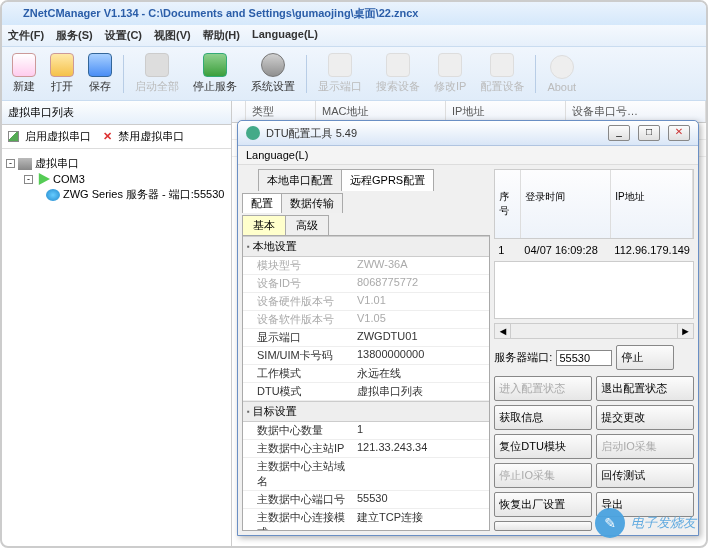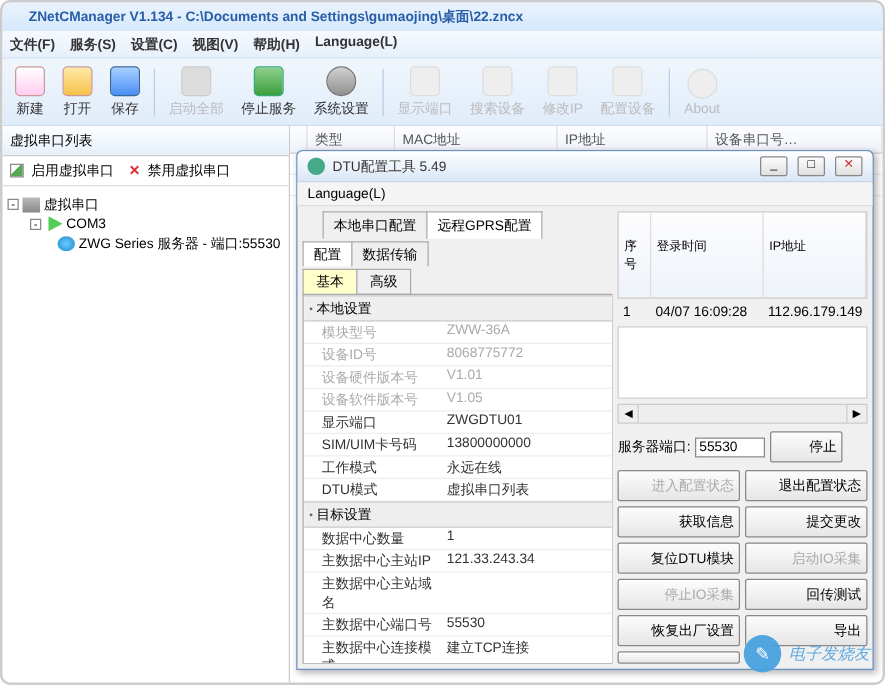--- a/index.html
+++ b/index.html
@@ -66,21 +66,21 @@
 .irh-ip { flex: 1; }
 .inner-right-row { display: flex; font-size: 11px; }
 .inner-right-row div { padding: 1px 4px; }
 .scroll-placeholder { flex: 1; border: 1px solid #ccc; background: #fff; }
 .hscroll { height: 16px; border: 1px solid #ccc; background: #eee; display: flex; }
 .hscroll .arrow { width: 16px; text-align: center; line-height: 14px; border-right: 1px solid #ccc; }
 .hscroll .arrow:last-child { border-left: 1px solid #ccc; border-right: none; }
 .hscroll .track { flex: 1; }
 .port-row { display: flex; align-items: center; gap: 4px; font-size: 11px; margin-top: 2px; }
 .port-row input { width: 56px; font-size: 11px; padding: 1px 2px; border: 1px solid #888; }
-.btn { padding: 4px 4px; border: 1px solid #888; background: linear-gradient(#fcfcfc,#e6e6e6); font-size: 11px; min-width: 58px; text-align: right; cursor: pointer; border-radius: 2px; }
+.btn { padding: 4px 4px; border: 1px solid #888; background: linear-gradient(#fcfcfc,#e6e6e6); font-size: 11px; min-width: 58px; text-align: left; cursor: pointer; border-radius: 2px; }
 .btn.disabled { color: #aaa; }
 .btn-grid { display: grid; grid-template-columns: 1fr 1fr; gap: 4px; margin-top: 2px; }
 
 .watermark { position: absolute; right: 10px; bottom: 8px; display: flex; align-items: center; gap: 6px; opacity: .95; }
 .watermark .circ { width: 30px; height: 30px; border-radius: 50%; background: #4aa3e0; display: flex; align-items: center; justify-content: center; color: #fff; font-size: 14px; }
 .watermark span { color: #5aa7df; font-size: 13px; font-style: italic; }
 </style>
 </head>
 <body>
 

